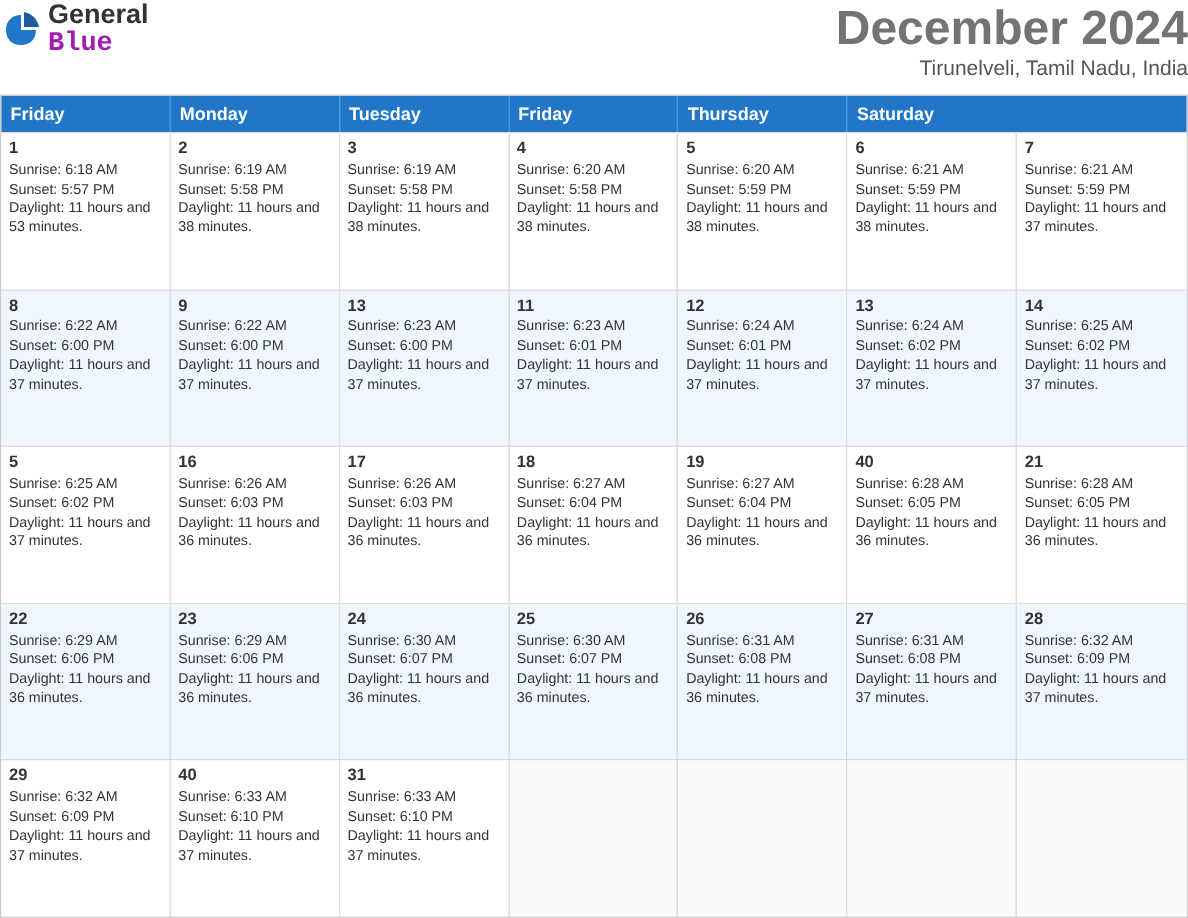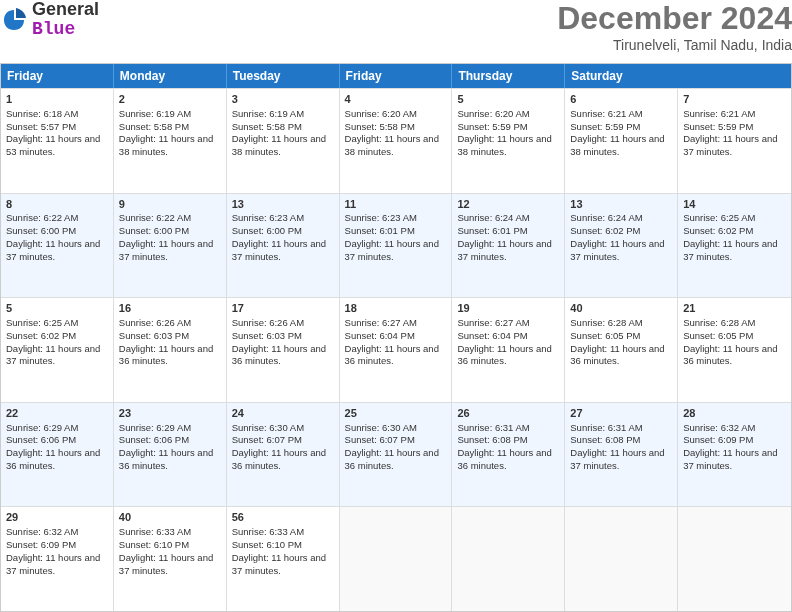--- a/index.html
+++ b/index.html
@@ -166,21 +166,21 @@
           <div class="cal-cell"><span class="day-num">23</span><span>Sunrise: 6:29 AM</span><br><span>Sunset: 6:06 PM</span><br><span>Daylight: 11 hours and 36 minutes.</span></div>
           <div class="cal-cell"><span class="day-num">24</span><span>Sunrise: 6:30 AM</span><br><span>Sunset: 6:07 PM</span><br><span>Daylight: 11 hours and 36 minutes.</span></div>
           <div class="cal-cell"><span class="day-num">25</span><span>Sunrise: 6:30 AM</span><br><span>Sunset: 6:07 PM</span><br><span>Daylight: 11 hours and 36 minutes.</span></div>
           <div class="cal-cell"><span class="day-num">26</span><span>Sunrise: 6:31 AM</span><br><span>Sunset: 6:08 PM</span><br><span>Daylight: 11 hours and 36 minutes.</span></div>
           <div class="cal-cell"><span class="day-num">27</span><span>Sunrise: 6:31 AM</span><br><span>Sunset: 6:08 PM</span><br><span>Daylight: 11 hours and 37 minutes.</span></div>
           <div class="cal-cell"><span class="day-num">28</span><span>Sunrise: 6:32 AM</span><br><span>Sunset: 6:09 PM</span><br><span>Daylight: 11 hours and 37 minutes.</span></div>
         </div>
         <div class="cal-row">
           <div class="cal-cell"><span class="day-num">29</span><span>Sunrise: 6:32 AM</span><br><span>Sunset: 6:09 PM</span><br><span>Daylight: 11 hours and 37 minutes.</span></div>
           <div class="cal-cell"><span class="day-num">40</span><span>Sunrise: 6:33 AM</span><br><span>Sunset: 6:10 PM</span><br><span>Daylight: 11 hours and 37 minutes.</span></div>
-          <div class="cal-cell"><span class="day-num">56</span><span>Sunrise: 6:33 AM</span><br><span>Sunset: 6:10 PM</span><br><span>Daylight: 11 hours and 37 minutes.</span></div>
+          <div class="cal-cell"><span class="day-num">31</span><span>Sunrise: 6:33 AM</span><br><span>Sunset: 6:10 PM</span><br><span>Daylight: 11 hours and 37 minutes.</span></div>
           <div class="cal-cell empty"></div>
           <div class="cal-cell empty"></div>
           <div class="cal-cell empty"></div>
           <div class="cal-cell empty"></div>
         </div>
       </div>
   </div>
 </div>
 
 </body></html>

